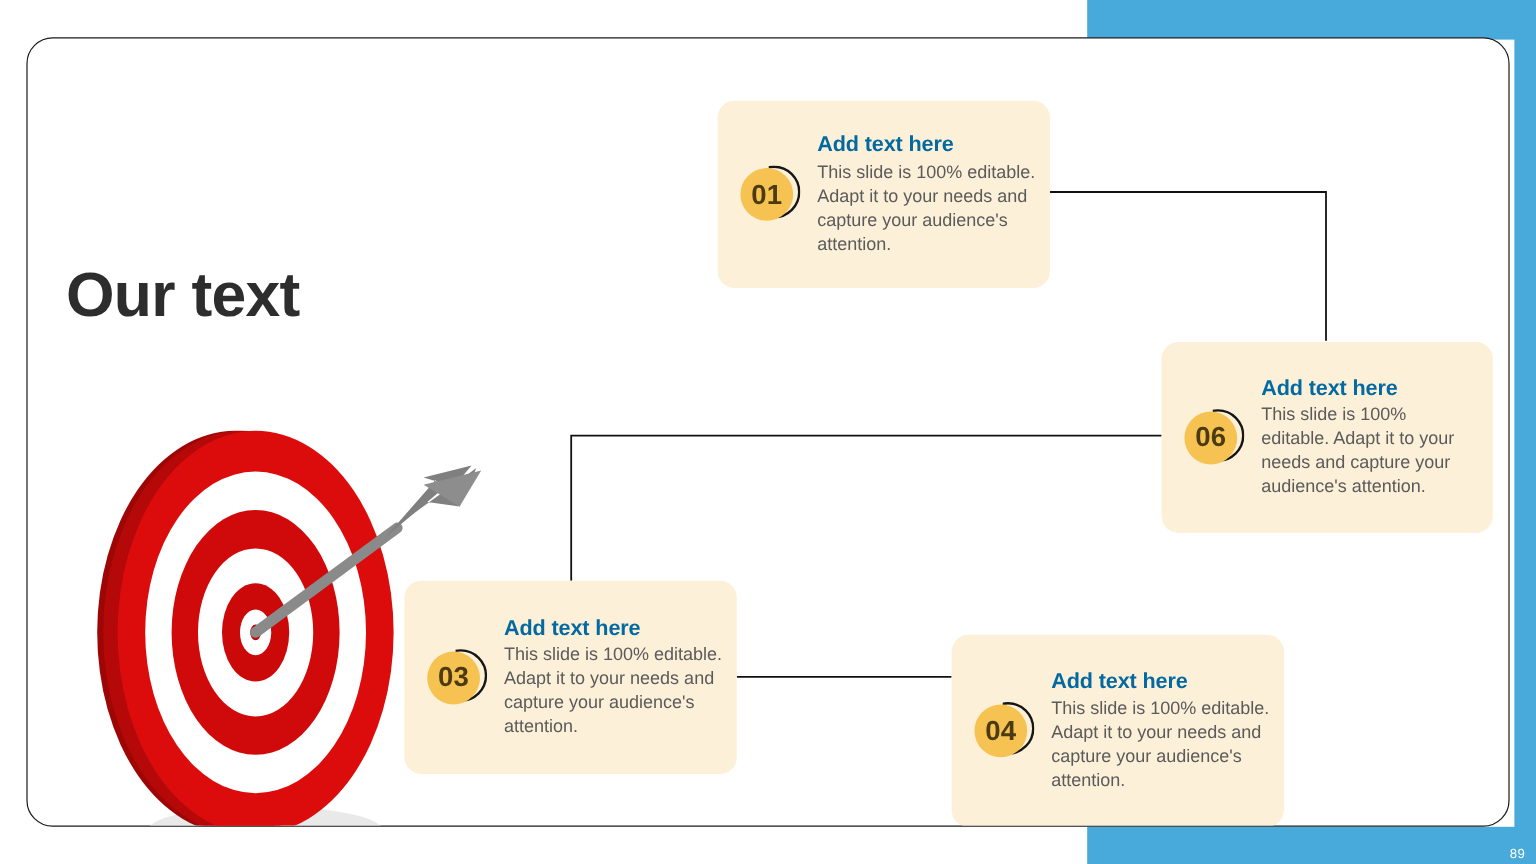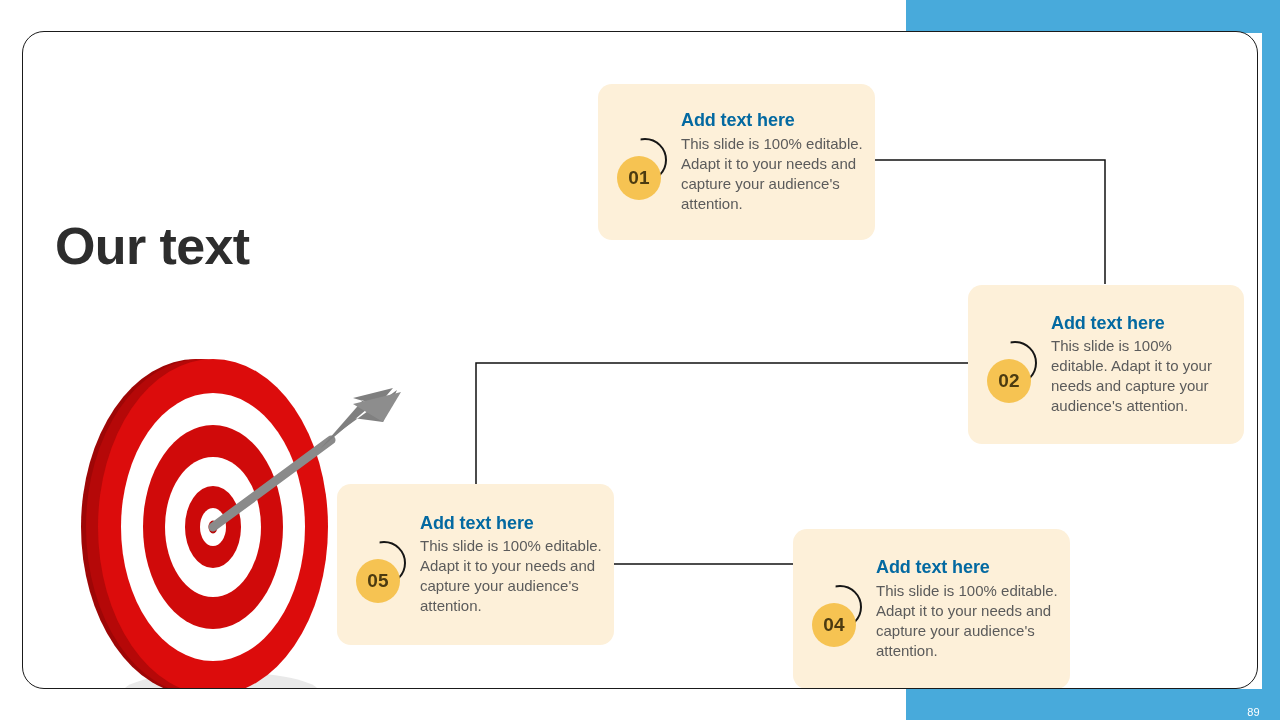--- a/index.html
+++ b/index.html
@@ -41,21 +41,21 @@
     position: absolute;
     left: 906px;
     top: 689px;
     width: 374px;
     height: 31px;
     background: #48AADB;
   }
 
   .page-number {
     position: absolute;
-    right: 20px;
+    right: 9px;
     bottom: 2px;
     font-size: 11px;
     color: #ffffff;
     letter-spacing: .3px;
     z-index: 9;
   }
 
   
   .panel {
     position: absolute;
@@ -119,29 +119,29 @@
     width: 44px;
     height: 44px;
     border-radius: 50%;
     border: 2.4px solid #161616;
     box-sizing: border-box;
     clip-path: polygon(40% 0, 100% 0, 100% 100%, 40% 100%);
   }
   .badge-circle {
     position: absolute;
     left: 0;
-    top: 18px;
+    top: 2px;
     width: 44px;
     height: 44px;
     border-radius: 50%;
     background: #F6C352;
     display: flex;
     align-items: center;
     justify-content: center;
-    font-size: 19px;
+    font-size: 23px;
     font-weight: bold;
     color: #4c3b11;
     letter-spacing: .2px;
   }
 
   .card-text {
     margin-left: 12px;
     margin-right: 12px;
     flex: 1 1 auto;
   }
@@ -228,32 +228,32 @@
       </div>
       <div class="card-text">
         <div class="card-heading">Add text here</div>
         <div class="card-body">This slide is 100% editable. Adapt it to your needs and capture your audience's attention.</div>
       </div>
     </div>
 
     <div class="info-card card-02">
       <div class="badge-wrap">
         <div class="badge-arc"></div>
-        <div class="badge-circle">02</div>
+        <div class="badge-circle">06</div>
       </div>
       <div class="card-text">
         <div class="card-heading">Add text here</div>
         <div class="card-body">This slide is 100% editable. Adapt it to your needs and capture your audience's attention.</div>
       </div>
     </div>
 
     <div class="info-card card-03">
       <div class="badge-wrap">
         <div class="badge-arc"></div>
-        <div class="badge-circle">05</div>
+        <div class="badge-circle">03</div>
       </div>
       <div class="card-text">
         <div class="card-heading">Add text here</div>
         <div class="card-body">This slide is 100% editable. Adapt it to your needs and capture your audience's attention.</div>
       </div>
     </div>
 
     <div class="info-card card-04">
       <div class="badge-wrap">
         <div class="badge-arc"></div>

